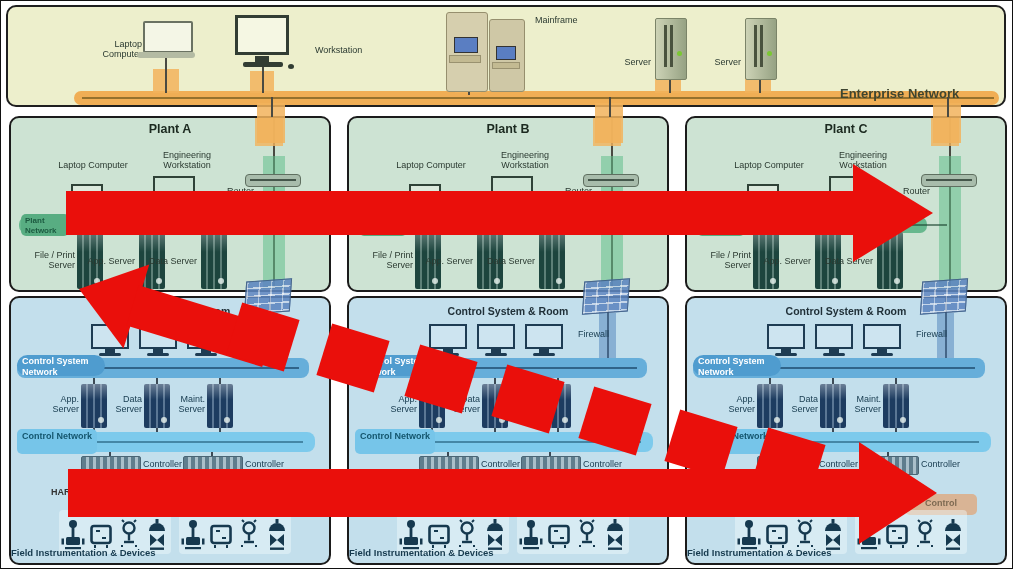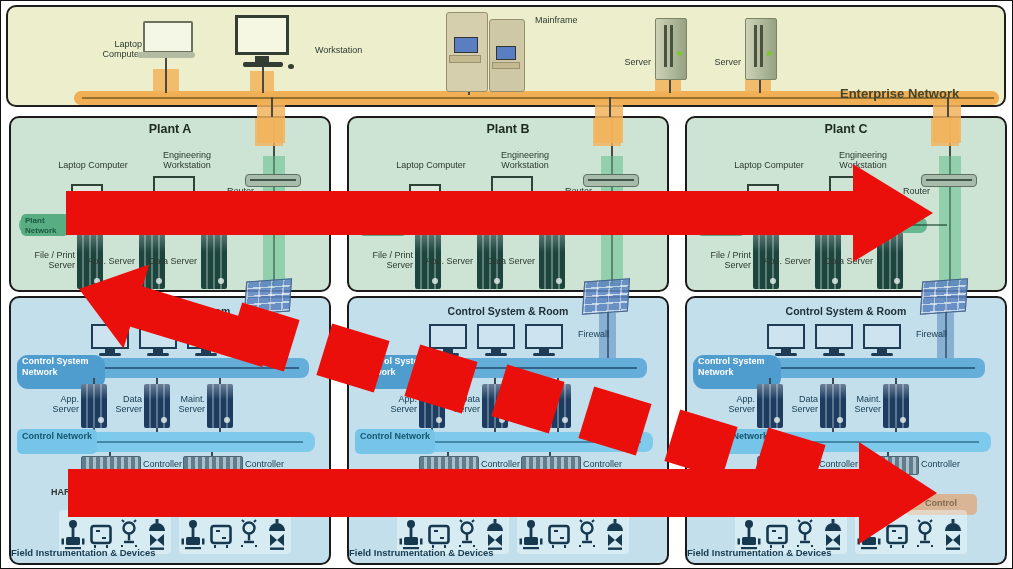--- a/index.html
+++ b/index.html
@@ -58,21 +58,21 @@
   .b-vline{left:258px;top:0;width:1.5px;height:68px;background:#3c4a56;}
   .b-vband{left:250px;top:15px;width:17px;height:53px;background:rgba(78,130,186,.5);}
   .b-title{left:0;top:7px;width:100%;text-align:center;font-size:10.5px;font-weight:600;color:#203038;}
   .b-fwl{right:58px;top:25px;color:#163a4e;margin-top:6px;}
   .cmon{width:38px;height:25px;border:2.5px solid #1e3c53;background:#cde4f0;box-sizing:border-box;top:26px;}
   .cmon::after{content:"";position:absolute;left:50%;margin-left:-5px;bottom:-6px;width:10px;height:5px;background:#1e3c53;}
   .cmon::before{content:"";position:absolute;left:50%;margin-left:-11px;bottom:-9px;width:22px;height:3px;background:#1e3c53;border-radius:2px;}
   .b-kb{left:122px;top:62px;width:50px;height:7px;background:#22384a;border-radius:3px;}
   .b-bar1{left:6px;top:60px;width:292px;height:20px;background:#66aeda;border-radius:8px;}
   .b-wire1{left:30px;top:69px;width:258px;height:1.5px;background:rgba(20,60,95,.65);}
-  .b-pill1{left:6px;top:57px;width:88px;height:34px;background:#4f9ccf;border-radius:11px;color:#fff;font-size:9px;font-weight:600;line-height:1.25;padding:1px 0 0 5px;box-sizing:border-box;}
+  .b-pill1{left:6px;top:57px;width:88px;height:21px;background:#4f9ccf;border-radius:11px;color:#fff;font-size:9px;font-weight:600;line-height:1.25;padding:1px 0 0 5px;box-sizing:border-box;}
   .b-bar2{left:6px;top:134px;width:298px;height:20px;background:#7dcaec;border-radius:8px;}
   .b-wire2{left:30px;top:143px;width:262px;height:1.5px;background:rgba(30,90,120,.6);}
   .b-pill2{left:6px;top:131px;width:80px;height:25px;background:#76c5e9;border-radius:5px;color:#14566e;font-size:9px;font-weight:600;line-height:1.25;padding:2px 0 0 5px;box-sizing:border-box;}
   .b-sl1{left:24px;top:96px;width:44px;}
   .b-sl2{left:88px;top:96px;width:43px;}
   .b-sl3{left:150px;top:96px;width:44px;}
   .bl{color:#163a4e;}
   .vconn{width:1.5px;background:#3c4a56;position:absolute;}
   .ctrl{top:158px;width:58px;height:17px;border:1px solid #4a6575;border-radius:2px;background:repeating-linear-gradient(90deg,#5f7d8d 0 4px,#a9bfca 4px 7px);position:absolute;}
   .ctrl-lbl{top:161px;width:42px;color:#163a4e;}

